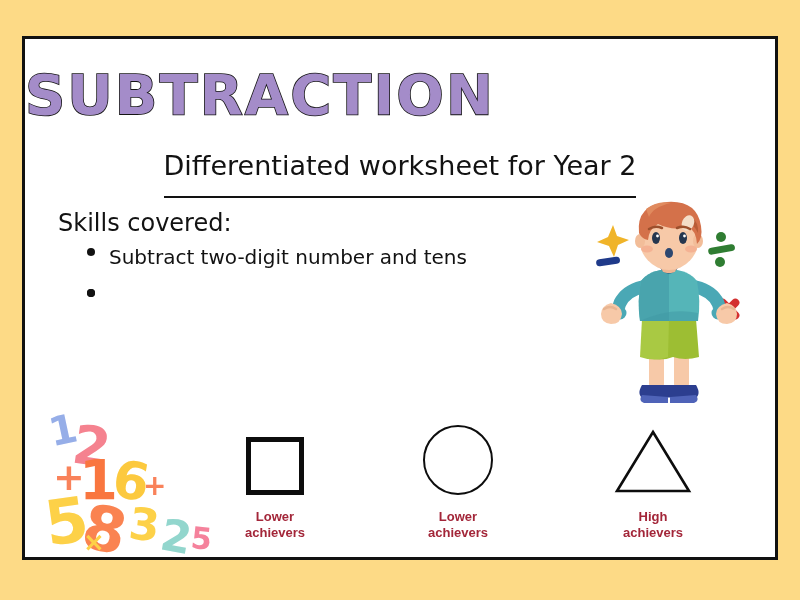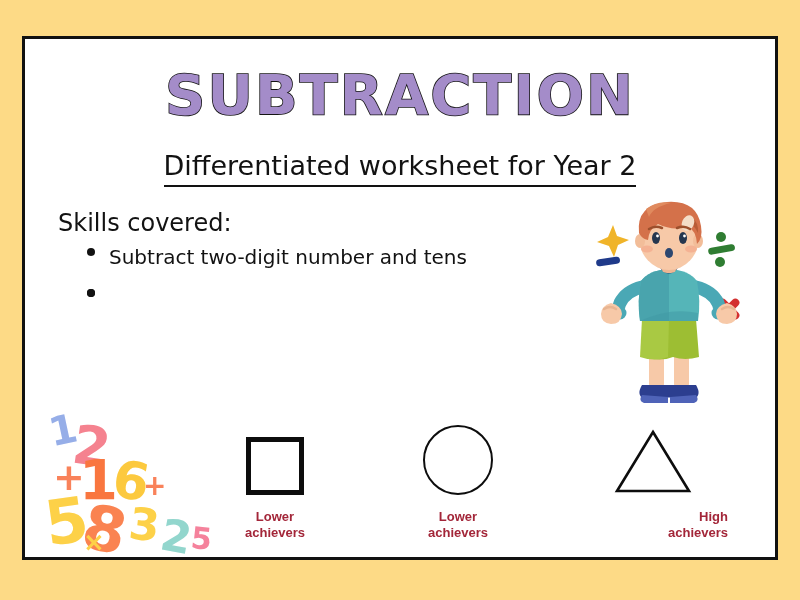--- a/index.html
+++ b/index.html
@@ -31,21 +31,20 @@
     box-sizing: border-box;
     overflow: hidden;
   }
 
   
   #title {
     position: absolute;
     left: 0;
     top: 28px;
     width: 100%;
-    text-align: center;
     font-family: "DejaVu Sans", sans-serif;
     font-size: 56px;
     font-weight: bold;
     letter-spacing: 2px;
     color: #a48cc9;
     -webkit-text-stroke: 1.6px #141414;
     paint-order: stroke fill;
     line-height: 1;
   }
 
@@ -56,21 +55,21 @@
     top: 112px;
     width: 100%;
     text-align: center;
     font-family: "DejaVu Sans", sans-serif;
     font-size: 27px;
     color: #121212;
     line-height: 1.1;
   }
   #subtitle .u {
     border-bottom: 2.5px solid #121212;
-    padding-bottom: 4px;
+    padding-bottom: 15px;
   }
 
   
   #skills-heading {
     position: absolute;
     left: 33px;
     top: 170px;
     font-size: 24px;
     color: #121212;
   }
@@ -283,21 +282,21 @@
         <div>achievers</div>
       </div>
     </div>
 
     <div class="diff-col" id="col-high">
       <div class="shape-slot">
         <svg width="78" height="66" viewBox="0 0 78 66">
           <polygon points="39,3 75,62 3,62" fill="#ffffff" stroke="#0d0d0d" stroke-width="2.6" stroke-linejoin="miter"></polygon>
         </svg>
       </div>
-      <div class="diff-label" style="color: rgb(163, 38, 57); text-align: right;">
+      <div class="diff-label" style="color: rgb(163, 38, 57);">
         <div>High</div>
         <div>achievers</div>
       </div>
     </div>
 
     <div id="deco-numbers">
         <span style="left: 24px; top: 20px; font-size: 40px; color: rgb(150, 174, 232); transform: rotate(-12deg);">1</span>
         <span style="left: 48px; top: 28px; font-size: 54px; color: rgb(245, 130, 143); transform: rotate(8deg);">2</span>
         <span style="left: 28px; top: 68px; font-size: 38px; color: rgb(249, 130, 90); transform: rotate(0deg);">+</span>
         <span style="left: 54px; top: 60px; font-size: 56px; color: rgb(249, 118, 63); transform: rotate(0deg);">1</span>

